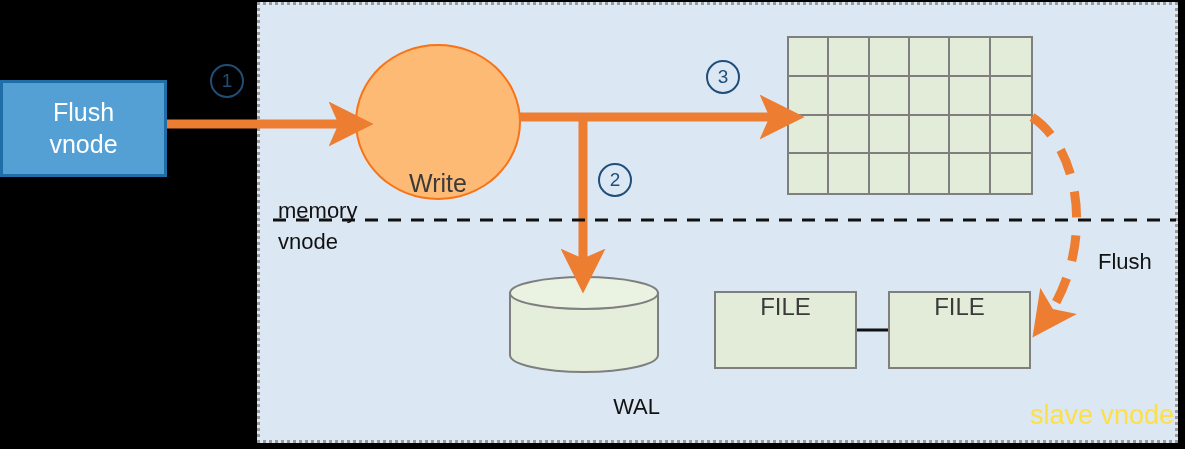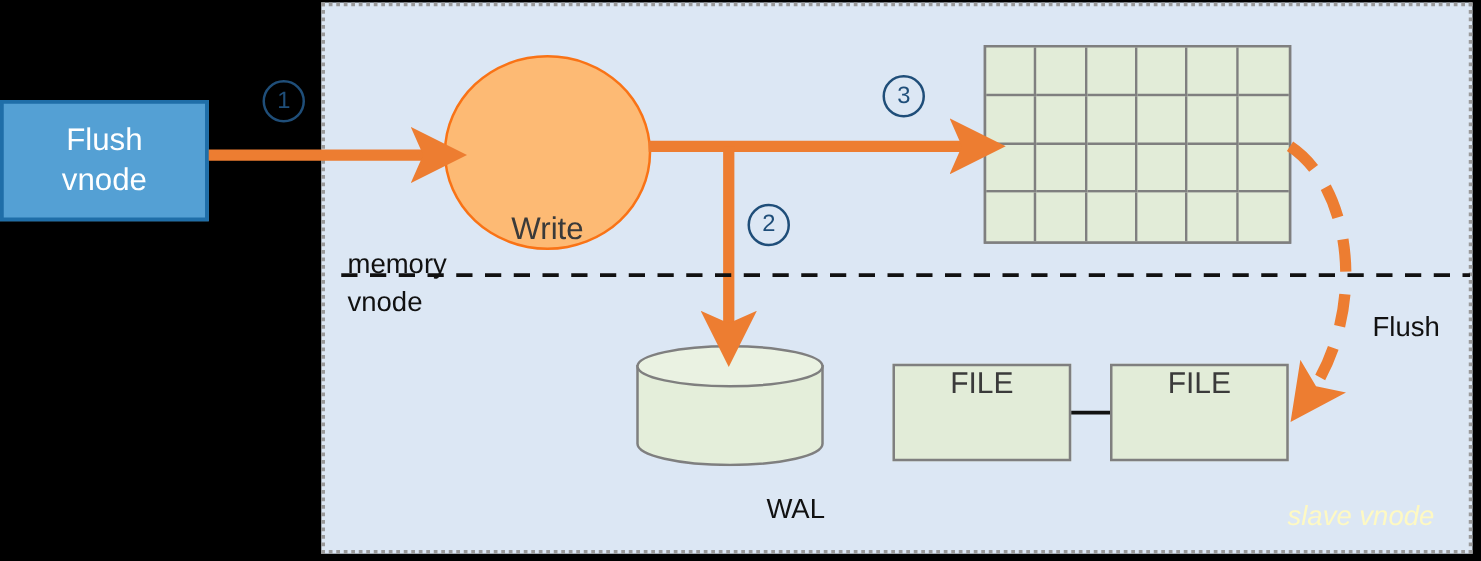--- a/index.html
+++ b/index.html
@@ -162,24 +162,23 @@
     top: 249px;
     font-size: 22px;
     color: #111111;
     white-space: nowrap;
   }
   
   #slave-caption {
     position: absolute;
     left: 1030px;
     top: 400px;
-    font-size: 22px;
-    color: #fef9c3;
+    font-size: 27px;
+    color: #fde047;
     white-space: nowrap;
-    font-style: italic;
   }
 </style>
 </head>
 <body>
 
 <div id="canvas">
 
   <div id="panel"></div>
 
   <div id="master-box">

